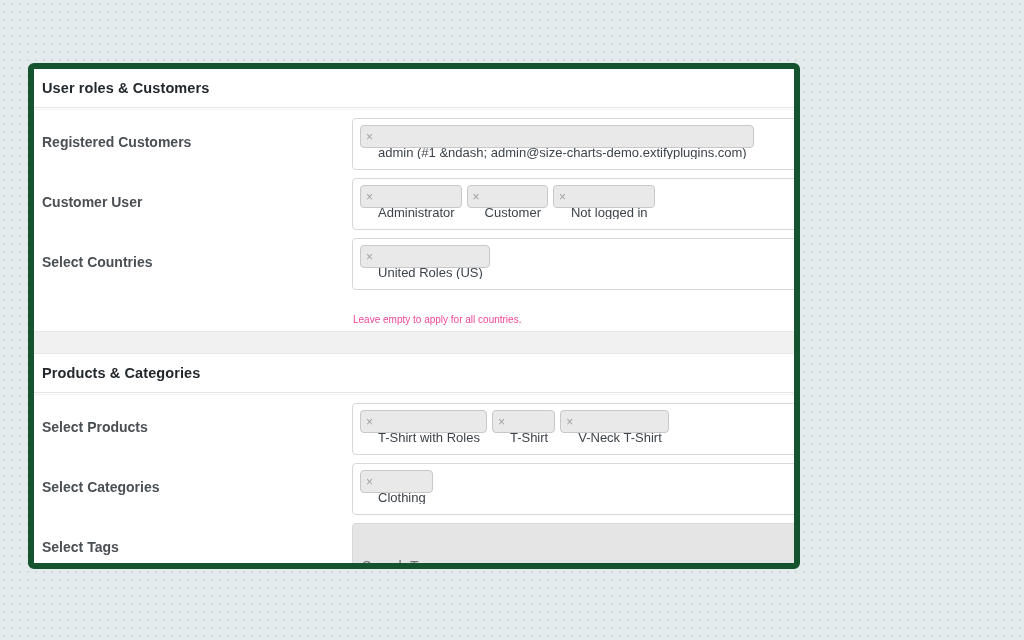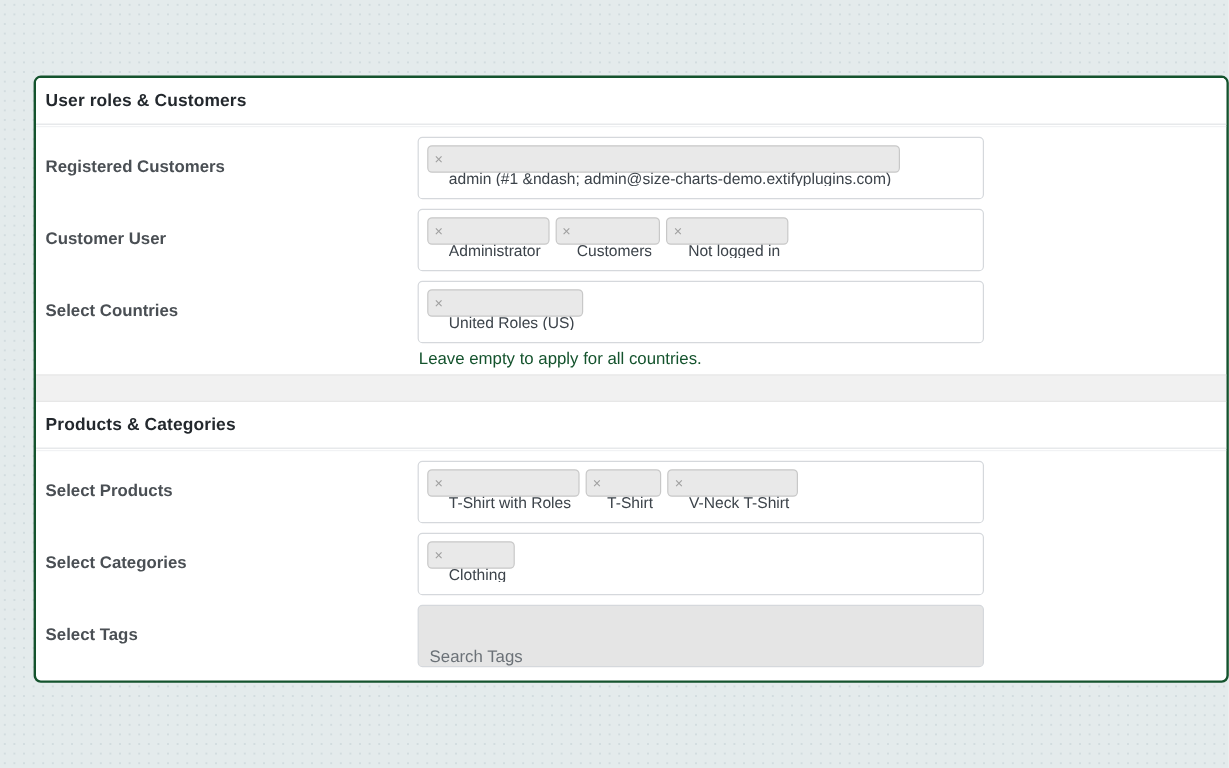--- a/index.html
+++ b/index.html
@@ -13,25 +13,25 @@
     font-family: "Liberation Sans", sans-serif;
     background-color: #e4ebec;
     background-image: radial-gradient(#d2dcdf 1px, transparent 1px);
     background-size: 8px 8px;
   }
 
   .panel {
     position: absolute;
     left: 28px;
     top: 63px;
-    width: 996px;
+    width: 772px;
     height: 506px;
     box-sizing: border-box;
     background: #ffffff;
-    border: 2px solid #14532d;
+    border: 6px solid #14532d;
     border-radius: 6px;
     overflow: hidden;
   }
 
   
   .section-header {
     position: relative;
     height: 38px;
     background: #ffffff;
     border-bottom: 1px solid #e2e4e7;
@@ -128,23 +128,23 @@
     border-radius: 4px;
     background: #e5e5e5;
     display: flex;
     align-items: flex-end;
     padding: 0 9px;
     font-size: 14px;
     color: #6b7177;
   }
 
   .hint {
-    font-size: 14px;
-    color: #14532d;
-    margin-top: 4px;
+    font-size: 10px;
+    color: #ec4899;
+    margin-top: 24px;
     padding-left: 1px;
   }
 
   
   .divider-band {
     height: 23px;
     background: #f1f1f1;
     border-top: 1px solid #e7e7e7;
     border-bottom: 1px solid #e7e7e7;
     box-sizing: border-box;
@@ -176,21 +176,21 @@
     <div class="field-row">
       <div class="field-label">Customer User</div>
       <div class="field-control">
         <div class="token-box">
           <span class="token">
             <span class="x">×</span>
             <span class="tlabel">Administrator</span>
           </span>
           <span class="token">
             <span class="x">×</span>
-            <span class="tlabel">Customers</span>
+            <span class="tlabel">Customer</span>
           </span>
           <span class="token">
             <span class="x">×</span>
             <span class="tlabel">Not logged in</span>
           </span>
         </div>
       </div>
     </div>
 
     <div class="field-row">

